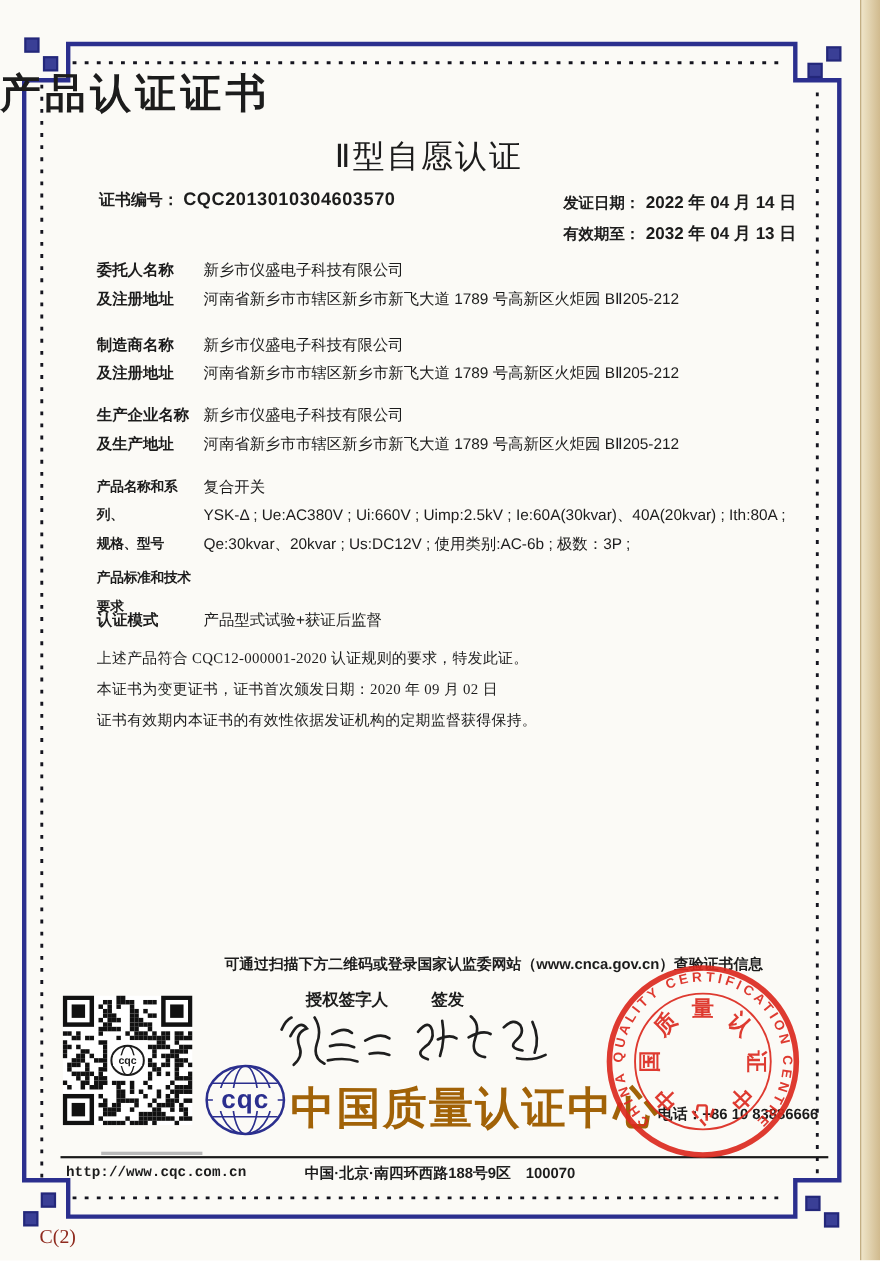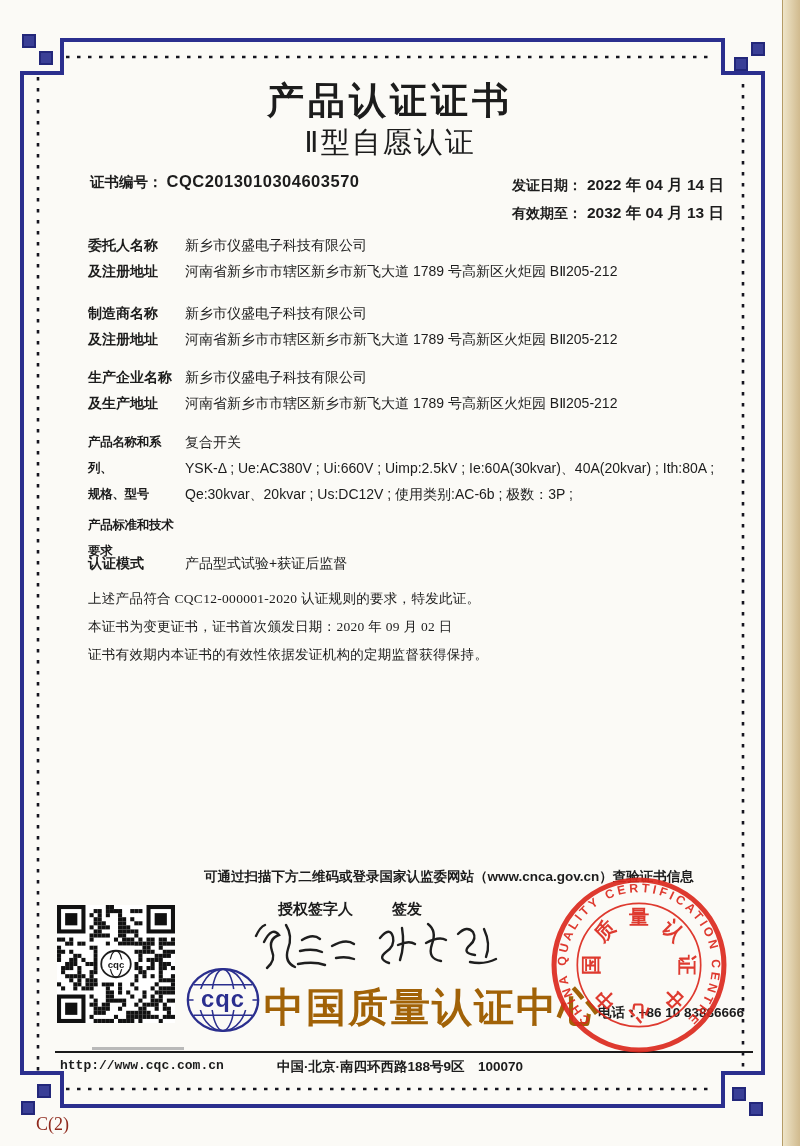--- a/index.html
+++ b/index.html
@@ -2,21 +2,21 @@
 <html><head>
 <meta charset="utf-8">
 <style>
   html,body{margin:0;padding:0;}
   body{width:800px;height:1146px;font-family:"Liberation Sans","DejaVu Sans",sans-serif;}
   .page{position:relative;width:800px;height:1146px;background:#fbfaf6;overflow:hidden;color:#1c1c1c;}
   .edge-strip{position:absolute;right:0;top:0;width:17px;height:1146px;
     background:linear-gradient(to right,#efe5c9,#d0ba8e);border-left:1px solid #b59c67;}
   .border-svg{position:absolute;left:0;top:0;z-index:1;}
   .content{position:absolute;left:0;top:0;width:800px;height:1146px;z-index:2;}
-  .doc-title{position:absolute;top:76px;left:0;width:780px;text-align:center;
+  .doc-title{position:absolute;top:60px;left:0;width:780px;text-align:left;
     font-size:37px;font-weight:800;letter-spacing:4px;}
   .doc-subtitle{position:absolute;top:123px;left:0;width:780px;text-align:center;
     font-size:29px;font-weight:500;letter-spacing:2px;}
   .kai{font-family:"Liberation Serif","DejaVu Serif",serif;font-weight:700;}
   .certno-row{position:absolute;left:90px;top:172px;display:flex;align-items:baseline;}
   .certno-row .lbl{font-size:14.5px;}
   .certno-row .val{font-size:16.5px;font-weight:700;margin-left:4px;letter-spacing:.5px;}
   .dates{position:absolute;left:512px;top:171px;line-height:27px;}
   .dates .row{display:flex;align-items:baseline;}
   .dates .lbl{font-size:14px;}

